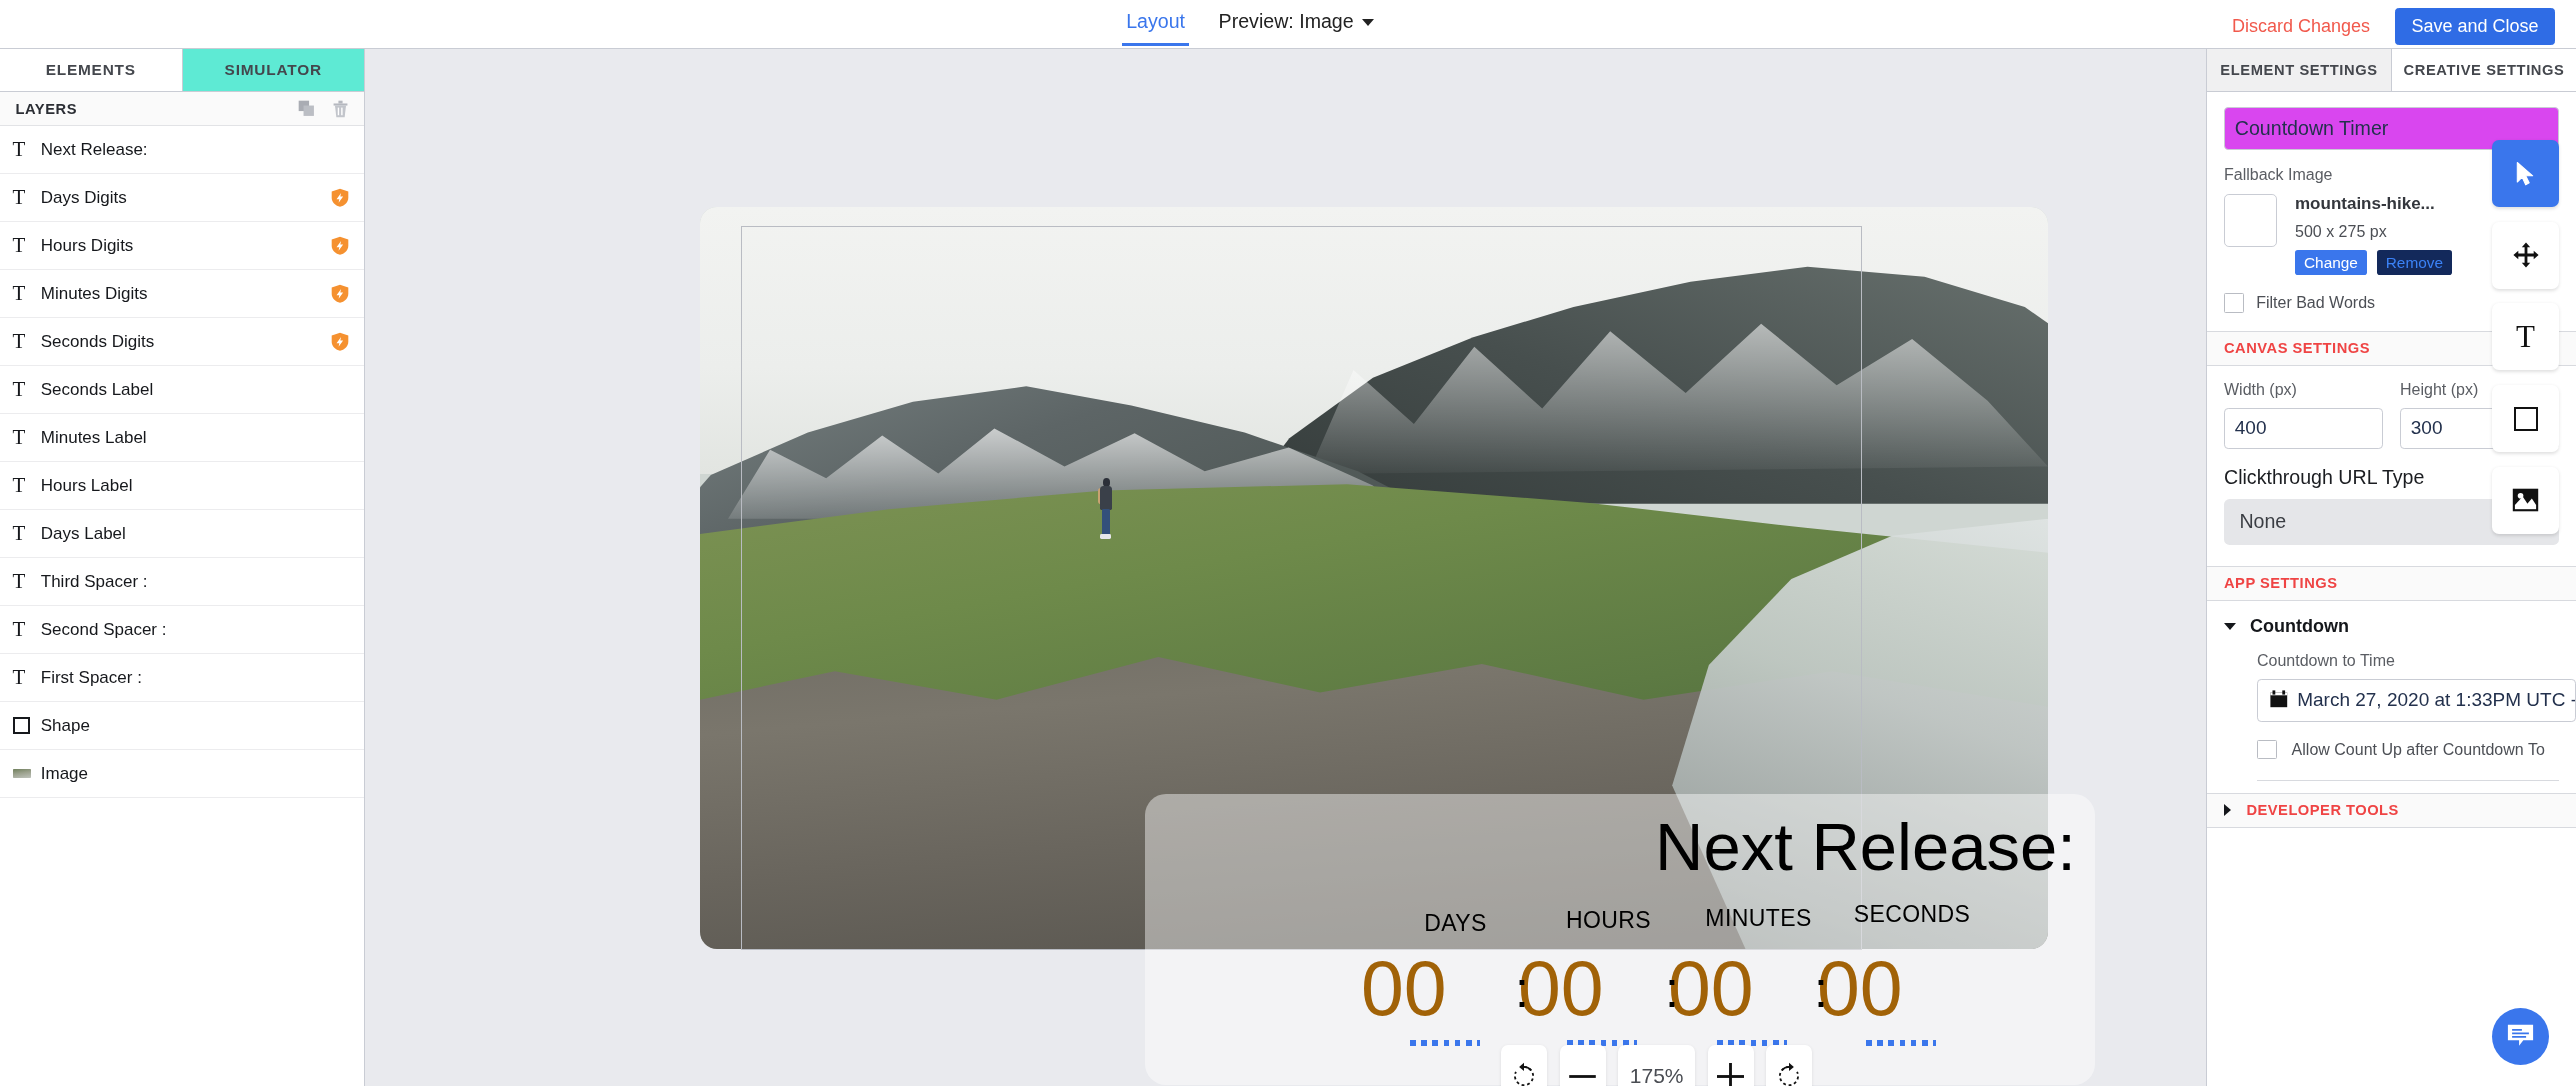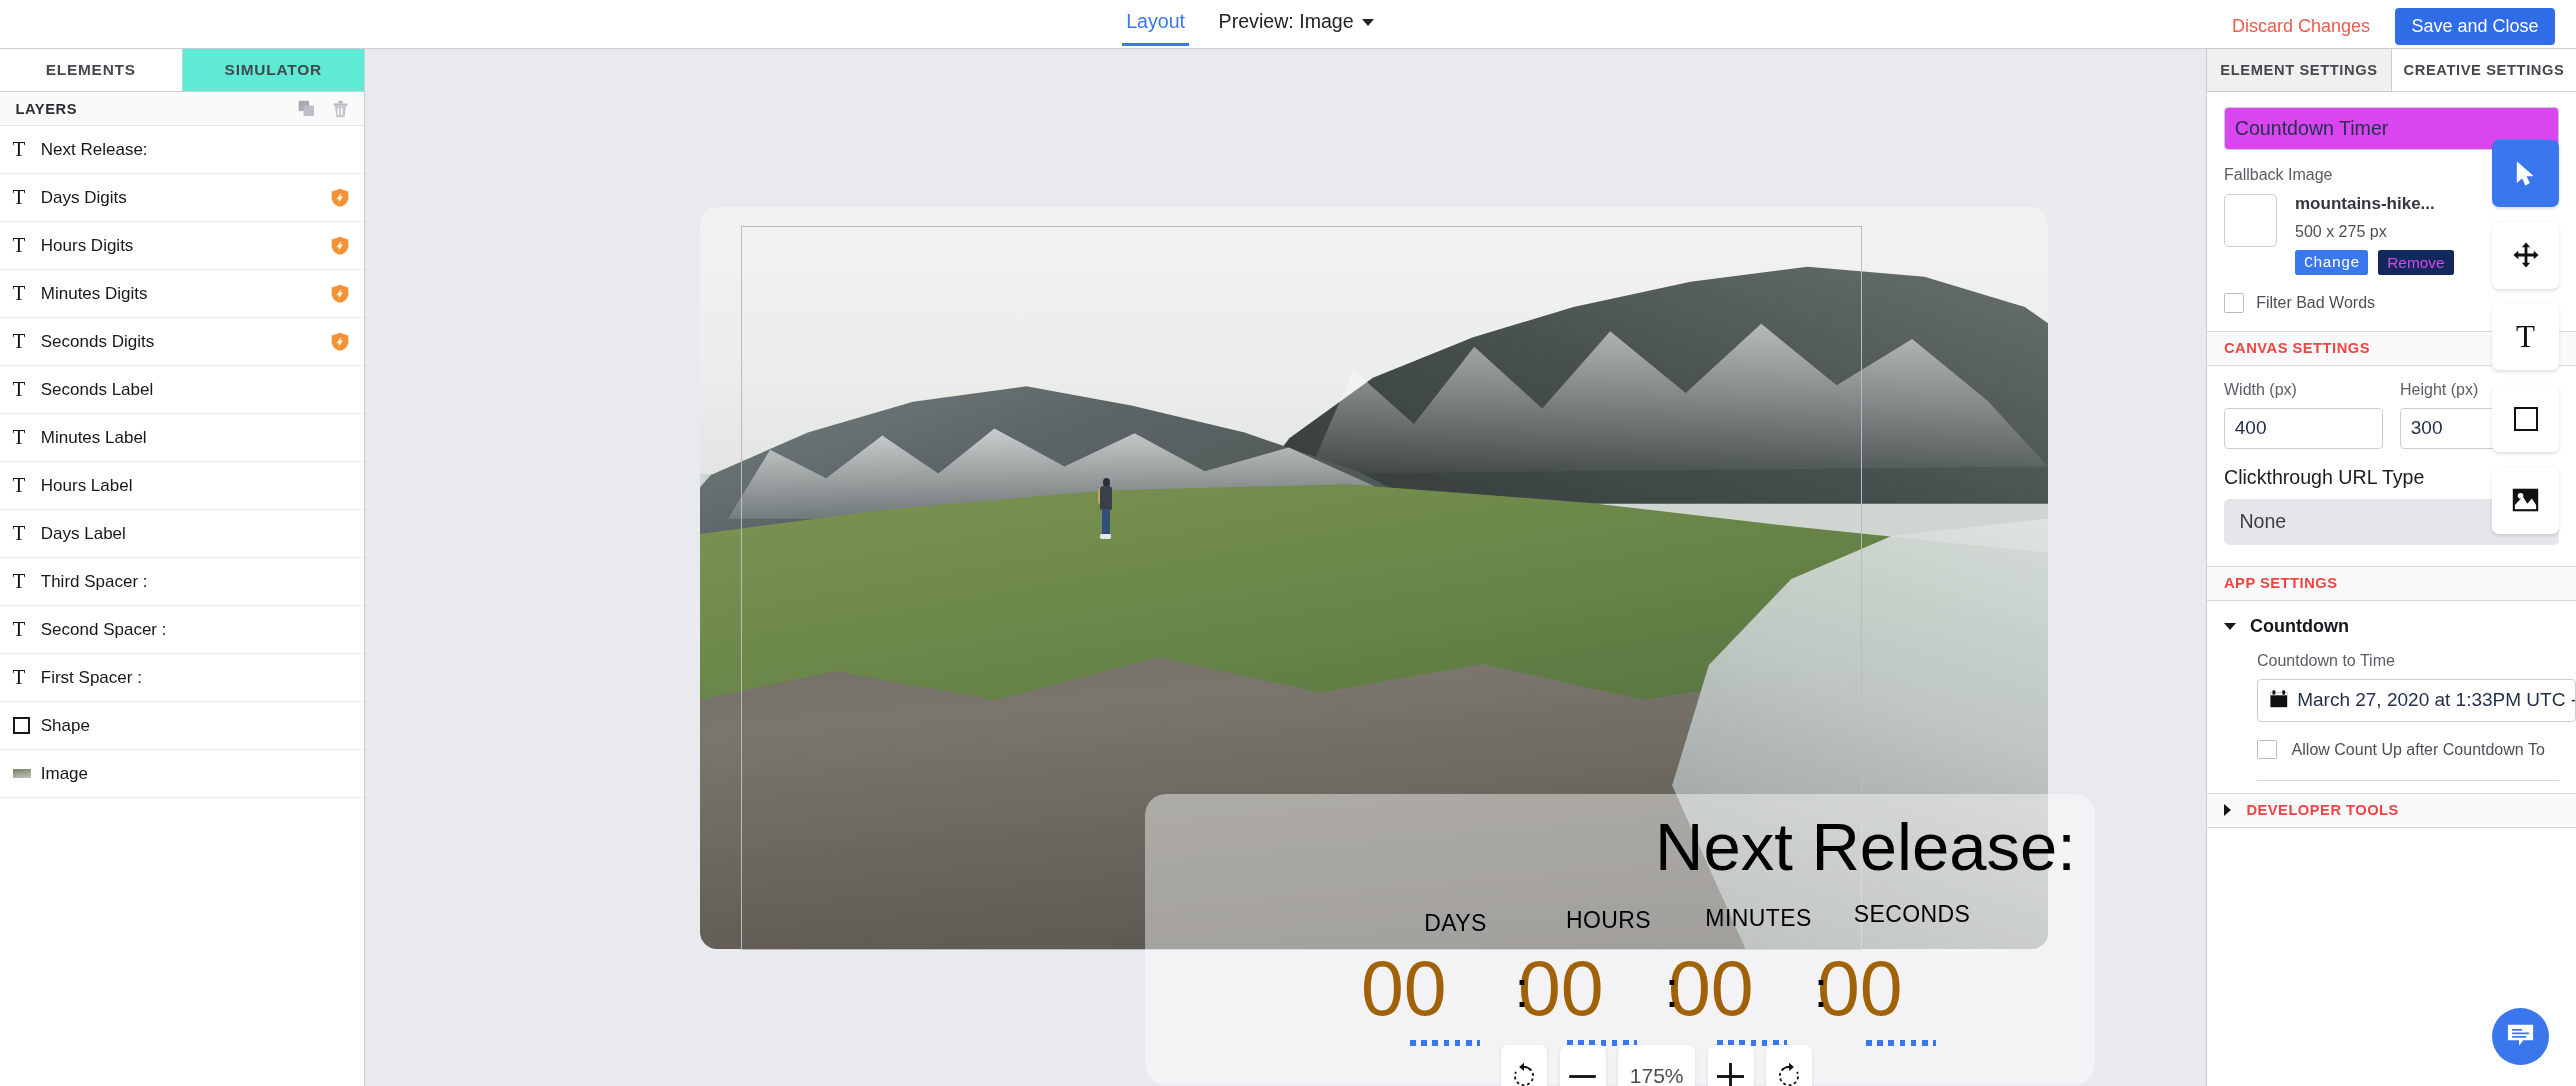--- a/index.html
+++ b/index.html
@@ -227,24 +227,24 @@
   .field-label { font-size: 16px; color: #5a5d63; margin: 15.4px 0 9.8px 0; }
   .fallback-row { display: flex; gap: 18px; align-items: flex-start; }
   .fallback-thumb {
     width: 53px; height: 53px; border: 0.7px solid #c9ccd4; border-radius: 4.9px; background: #fff;
   }
   .fb-name { font-size: 17px; font-weight: bold; color: #34373d; }
   .fb-size { font-size: 16px; color: #4c4f55; margin-top: 9px; }
   .fb-buttons { display: flex; gap: 9.8px; margin-top: 9.8px; }
   .btn-change {
     background: #3a76ec; color: #fff; border: none; border-radius: 2.8px;
-    font-size: 15.4px; padding: 3.5px 9px; cursor: pointer; font-family: Liberation Mono, monospace;
+    font-size: 15.4px; padding: 3.5px 9px; cursor: pointer; font-family: Liberation Sans, sans-serif;
   }
   .btn-remove {
-    background: #13295b; color: #d946ef; border: none; border-radius: 2.8px;
+    background: #13295b; color: #3b82f6; border: none; border-radius: 2.8px;
     font-size: 15.4px; padding: 3.5px 9px; cursor: pointer; font-family: inherit;
   }
   .check-row { display: flex; align-items: center; gap: 12.6px; margin-top: 18px; }
   .checkbox {
     width: 19.6px; height: 19.6px; min-width: 19.6px; border: 1.4px solid #b9bcc3; background: #fff; border-radius: 1.4px;
     cursor: pointer;
   }
   .check-label { font-size: 16px; color: #4c4f55; }
   .section-head {
     height: 35px; background: #fafafa; border-top: 1.4px solid #d8dadf; border-bottom: 1.4px solid #d8dadf;

